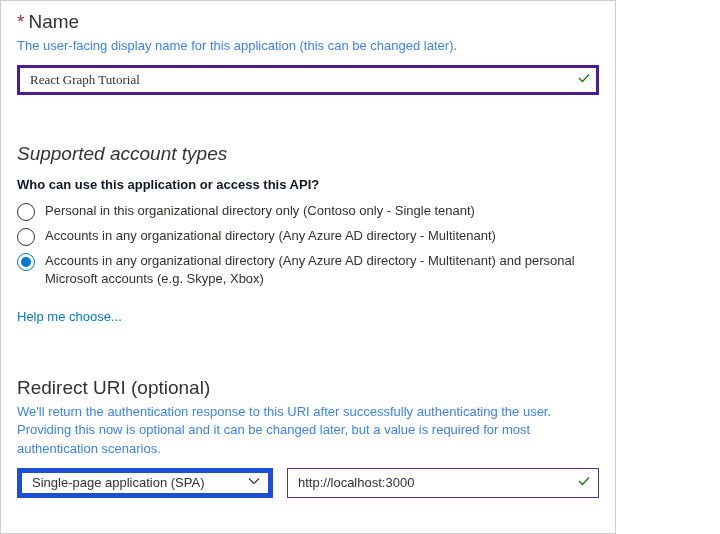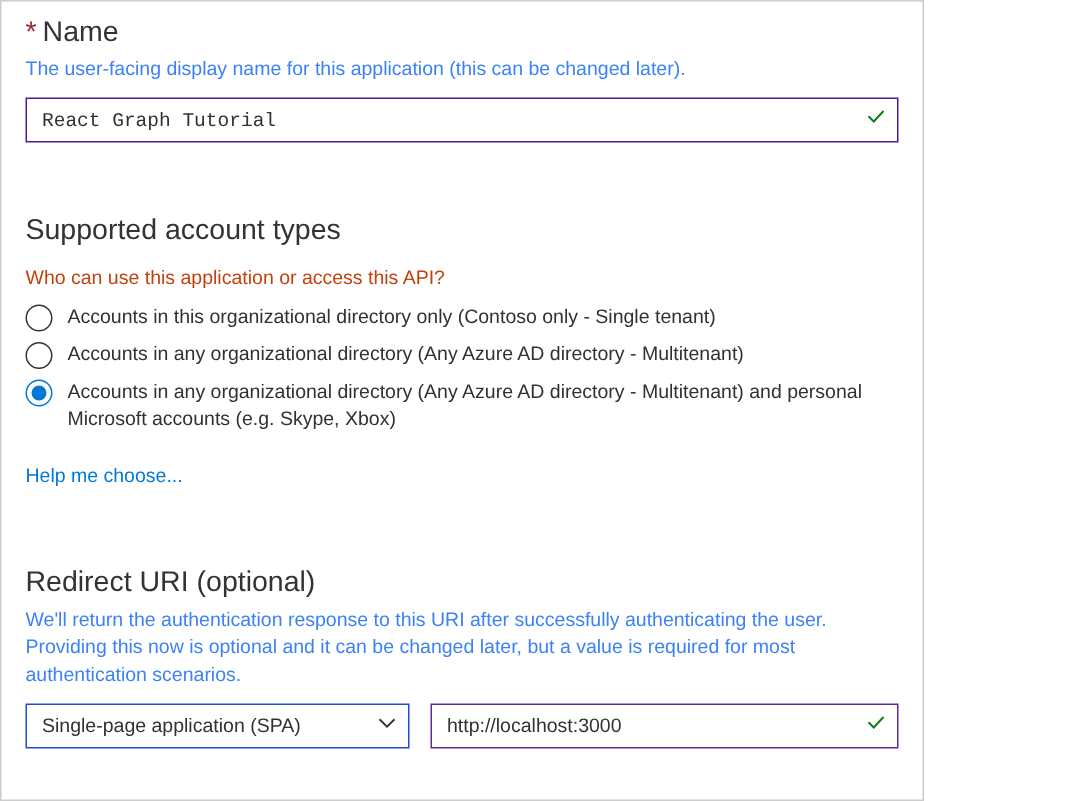--- a/index.html
+++ b/index.html
@@ -35,37 +35,37 @@
     line-height: 1.4;
   }
   .text-input-wrap {
     position: relative;
     width: 100%;
   }
   .text-input {
     width: 100%;
     height: 30px;
     padding: 4px 32px 4px 10px;
-    border: 1px solid #4c1d95;
-    font-size: 13px;
-    font-family: Liberation Mono, monospace;
+    border: 3px solid #4c1d95;
+    font-size: 13px;
+    font-family: Liberation Serif, serif;
     color: #323130;
     outline: none;
   }
   .valid-check {
     position: absolute;
     right: 8px;
     top: 50%;
     transform: translateY(-50%);
     pointer-events: none;
   }
   .sub-heading {
     font-size: 13px;
-    font-weight: 400;
-    color: #c2410c;
+    font-weight: 700;
+    color: #0f172a;
     margin: 12px 0 10px 0;
   }
   .radio-row {
     display: flex;
     align-items: flex-start;
     gap: 10px;
     margin: 6px 0;
     cursor: pointer;
     font-size: 13px;
     line-height: 1.35;
@@ -94,33 +94,33 @@
   }
   .radio-label { flex: 1; }
   .link {
     color: #0078d4;
     font-size: 13px;
     cursor: pointer;
     display: inline-block;
     margin-top: 16px;
     text-align: right;
   }
-  .section-gap { margin-top: 48px; }
+  .section-gap { margin-top: 48px; font-style: italic; }
   .section-gap2 { margin-top: 52px; }
   .redirect-row {
     display: flex;
     gap: 14px;
     align-items: stretch;
     margin-top: 4px;
   }
   .select-wrap {
     position: relative;
     width: 256px;
     height: 30px;
-    border: 1px solid #1d4ed8;
+    border: 5px solid #1d4ed8;
     display: flex;
     align-items: center;
     justify-content: space-between;
     padding: 0 8px 0 10px;
     font-size: 13px;
     cursor: pointer;
     background: #fff;
   }
   .chevron {
     width: 12px;
@@ -160,21 +160,21 @@
     </span>
   </div>
 
   
   <h2 class="section-title section-gap">Supported account types</h2>
   <div class="sub-heading">Who can use this application or access this API?</div>
 
   <div id="radio-group">
       <div class="radio-row">
         <div class="radio"></div>
-        <div class="radio-label">Accounts in this organizational directory only (Contoso only - Single tenant)</div>
+        <div class="radio-label">Personal in this organizational directory only (Contoso only - Single tenant)</div>
       </div>
       <div class="radio-row">
         <div class="radio"></div>
         <div class="radio-label">Accounts in any organizational directory (Any Azure AD directory - Multitenant)</div>
       </div>
       <div class="radio-row">
         <div class="radio selected"></div>
         <div class="radio-label">Accounts in any organizational directory (Any Azure AD directory - Multitenant) and personal Microsoft accounts (e.g. Skype, Xbox)</div>
       </div>
     </div>

